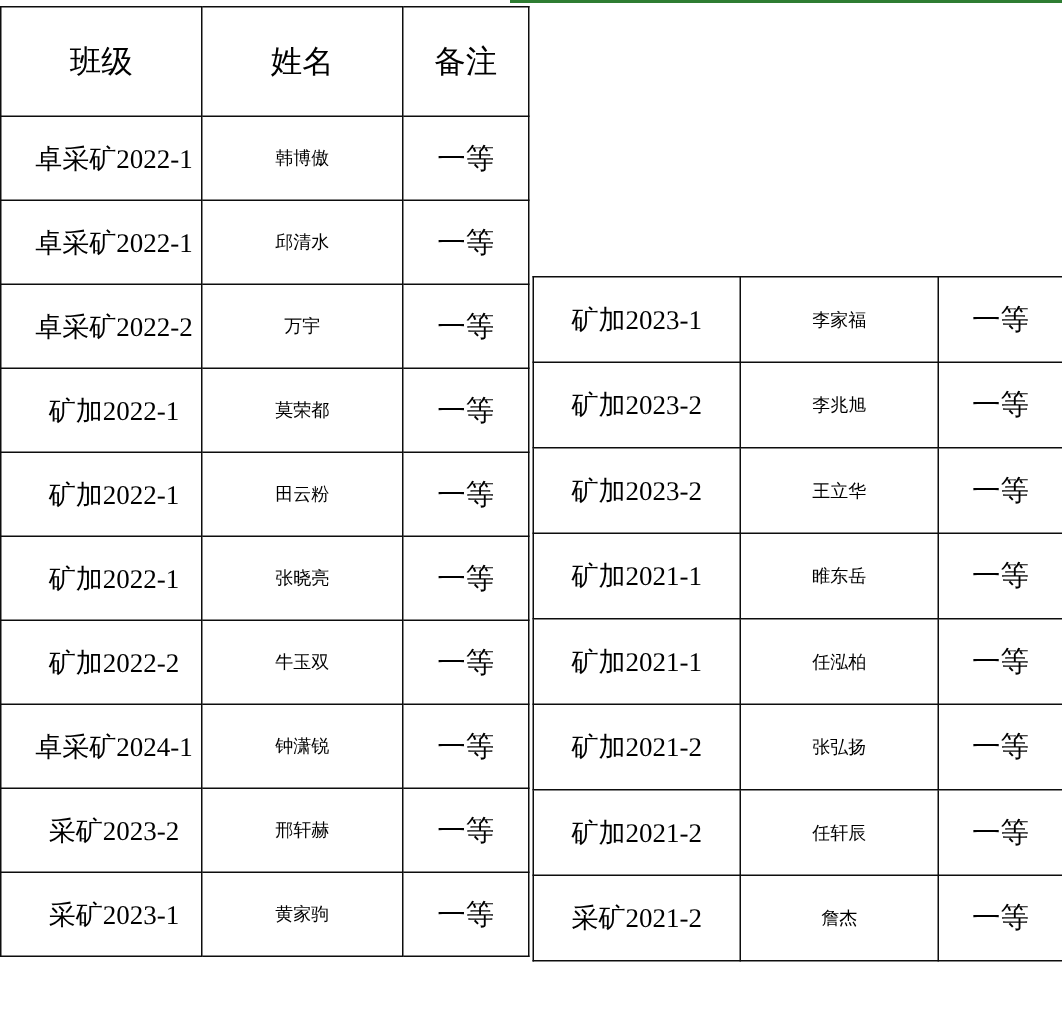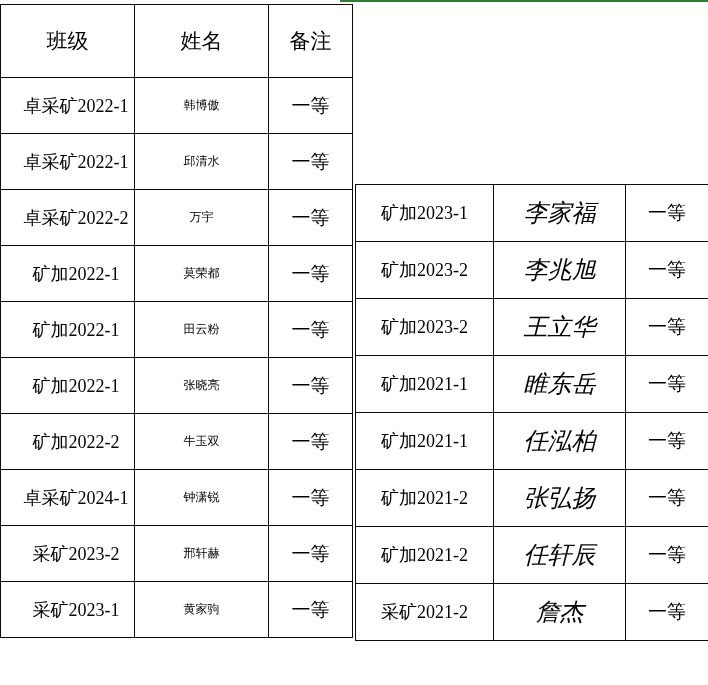--- a/index.html
+++ b/index.html
@@ -74,21 +74,21 @@
     width: 353px;
   }
   .right-table td {
     height: 56px;
     font-size: 19px;
   }
   .right-table .c-class { width: 138px; }
   .right-table .c-name  { width: 132px; }
   .right-table .c-note  { width: 83px; }
   .right-table td.class-cell { font-size: 18px; }
-  .right-table td.name-cell { font-size: 24px; font-style: italic; }
+  .right-table td.name-cell { font-size: 12px; }
   .right-table td.note-cell { font-size: 19px; }
 </style>
 </head>
 <body>
 
 <div class="sheet">
 
   <div class="top-rule"></div>
 
   <table class="grid left-table">

